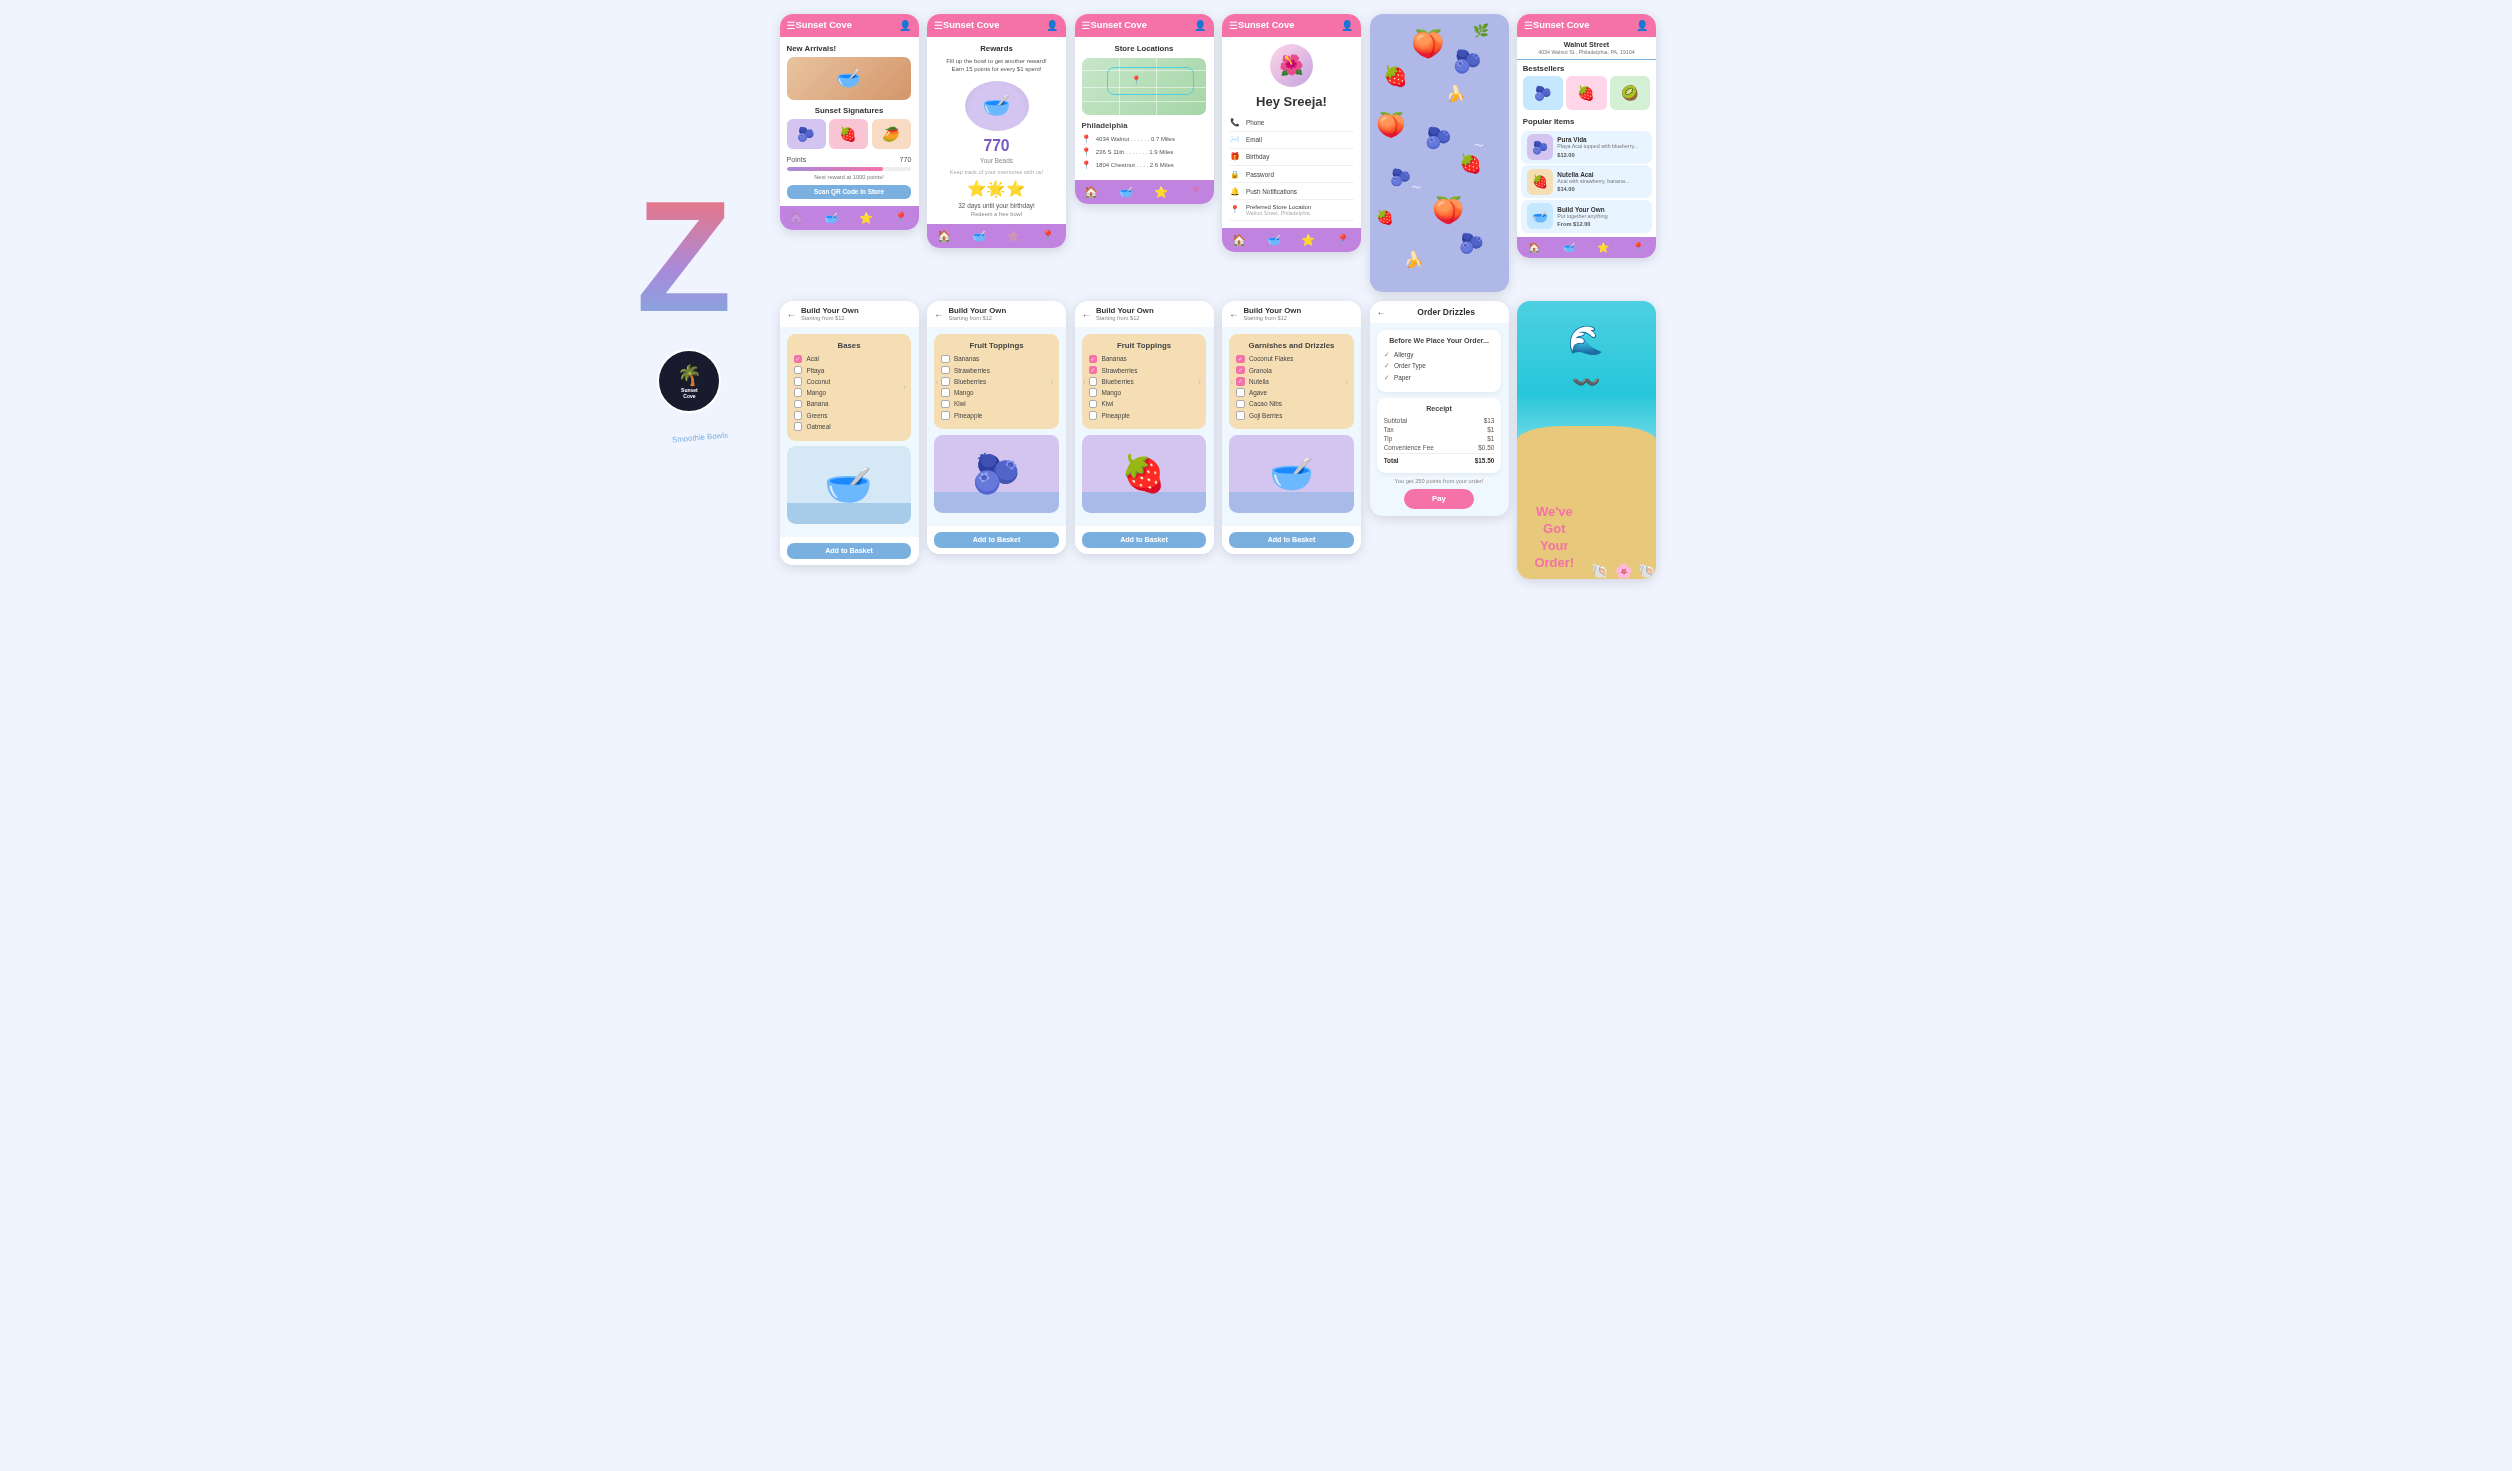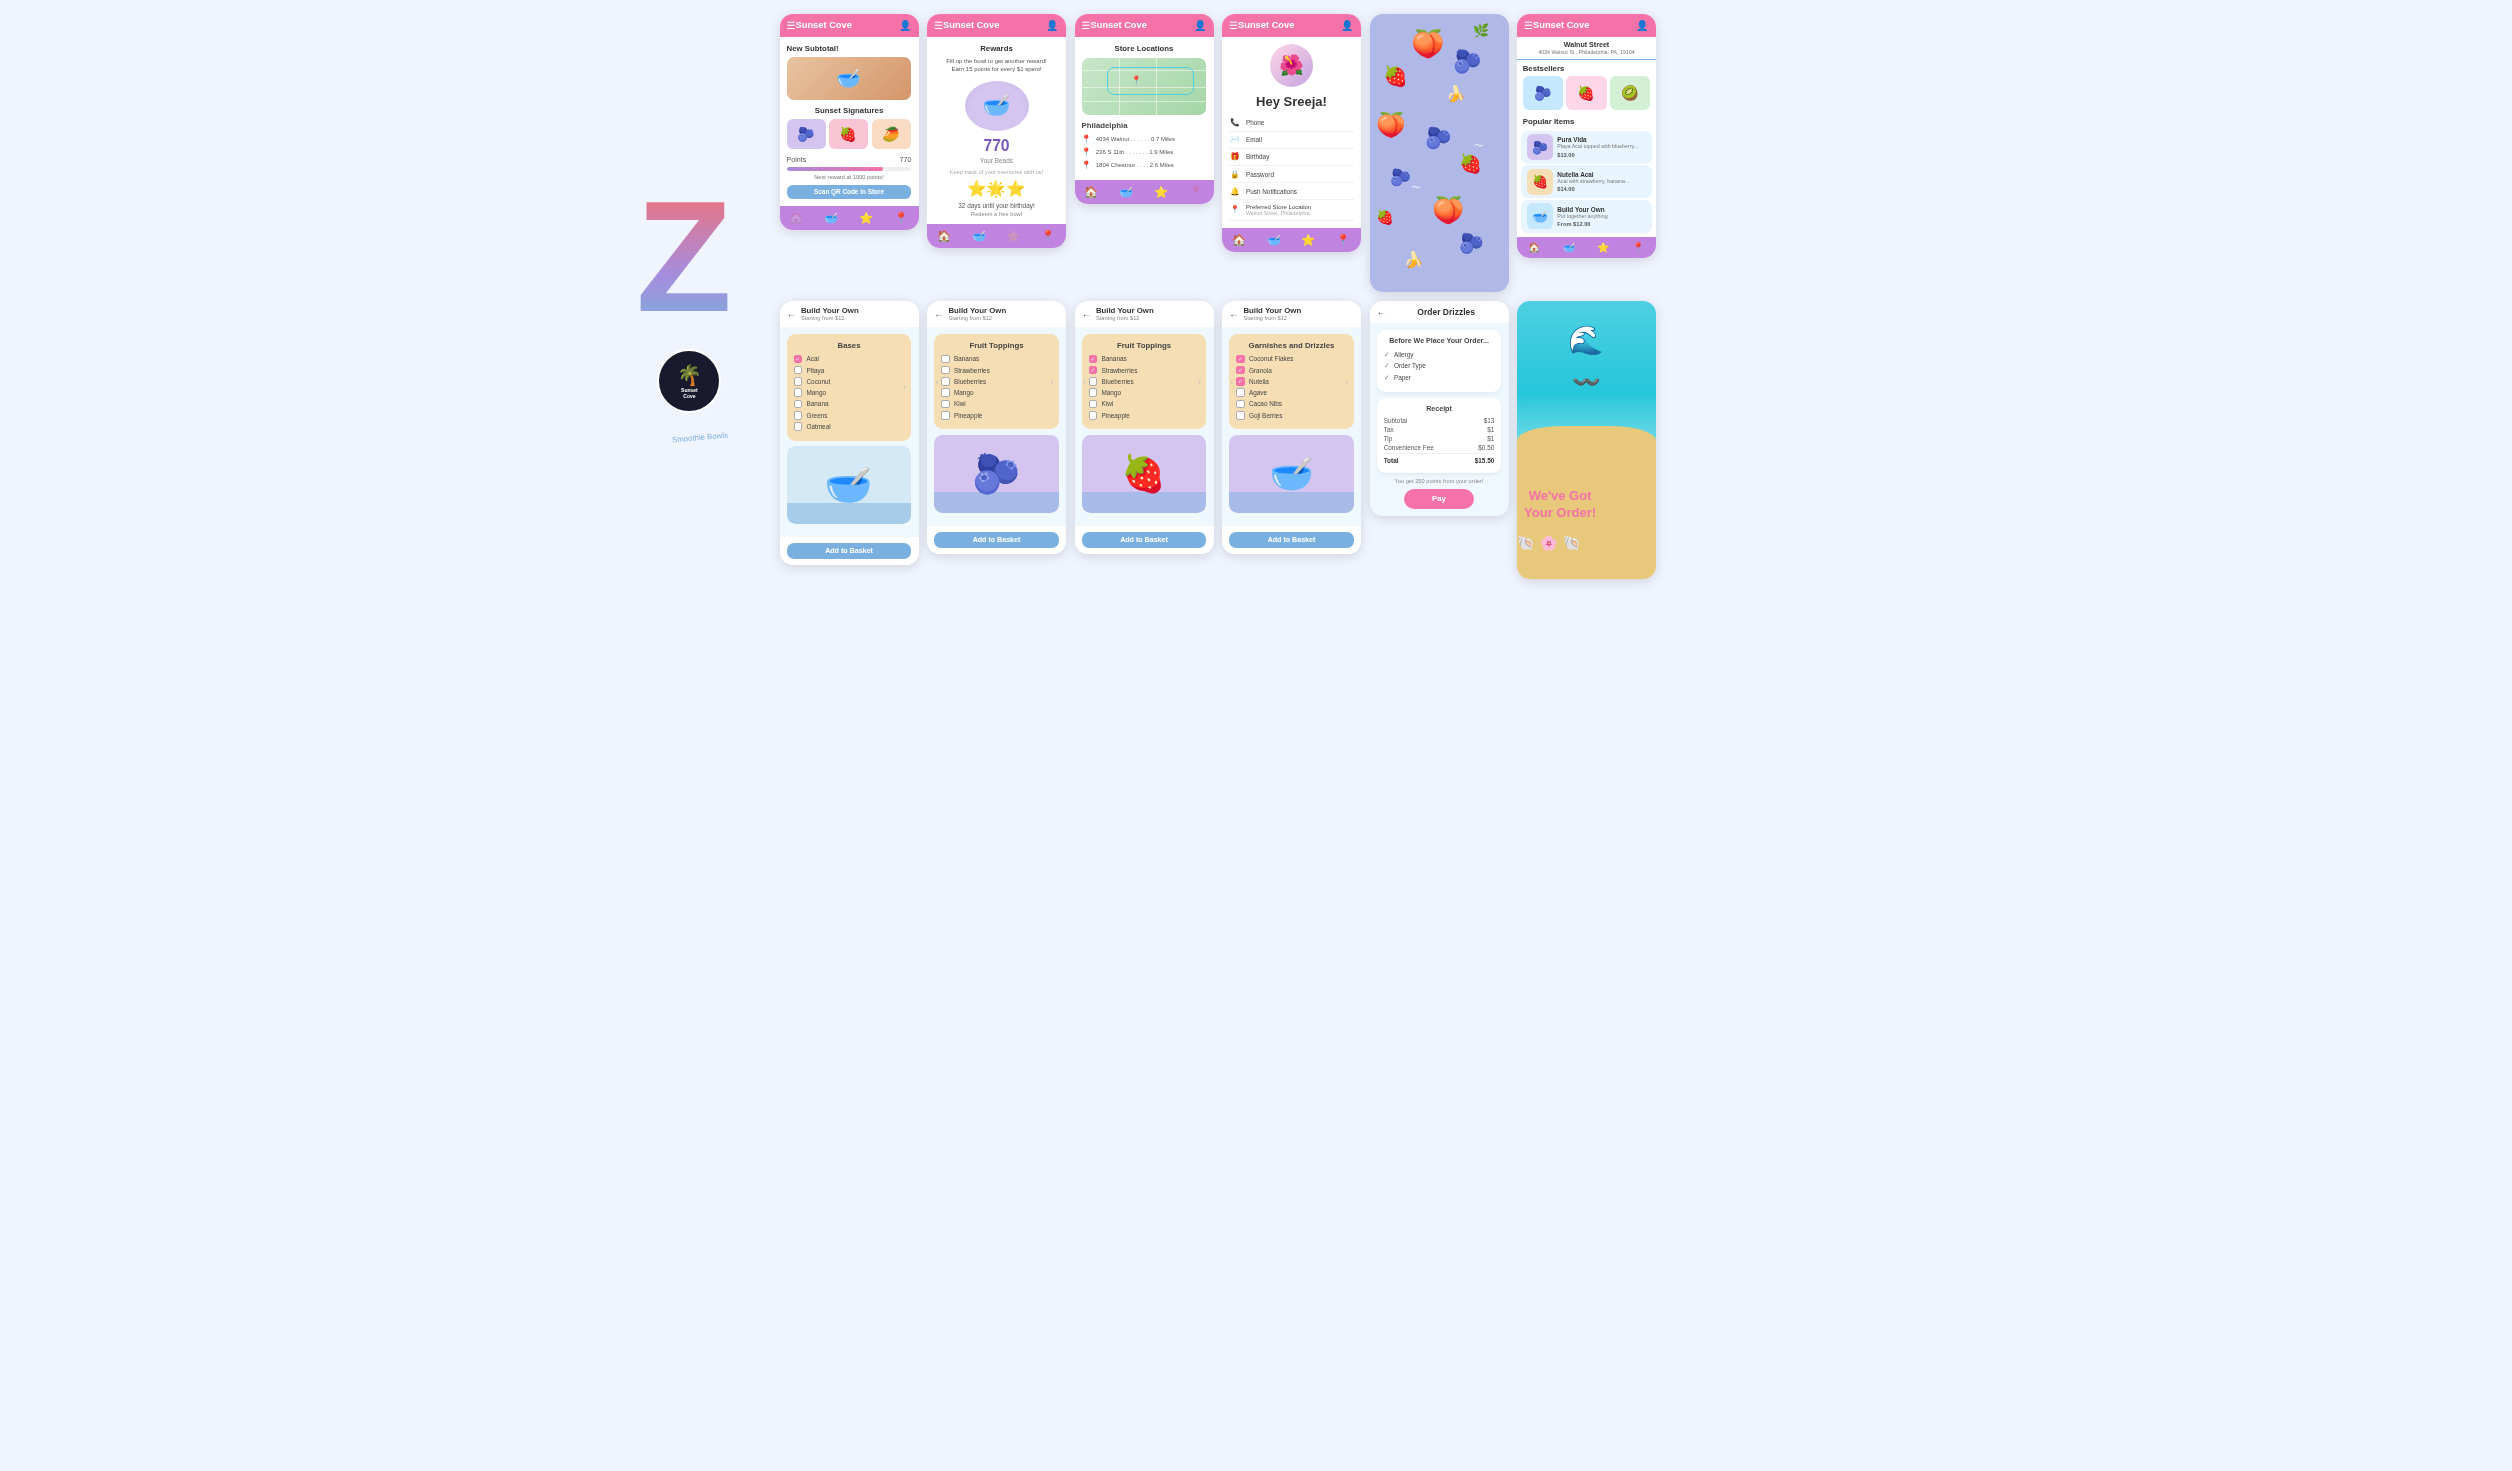--- a/index.html
+++ b/index.html
@@ -397,21 +397,21 @@
     }
     .wave-white {
       position: absolute;
       bottom: -1.4px; left: 0; right: 0; height: 28.5px;
       background: #e8c87a;
       border-radius: 50% 50% 0 0 / 21.4px;
     }
     .confirm-sand {
       width: 100%; height: 45%;
       background: #e8c87a;
-      display: flex; flex-direction: column; align-items: flex-start; justify-content: center;
+      display: flex; align-items: flex-end; justify-content: center;
     }
     .confirm-text {
       font-size: 13px; font-weight: bold;
       color: #f472a8;
       text-align: center;
       line-height: 1.3;
       padding: 7.1px;
     }
     .bestsellers-card {
       width: 139px;
@@ -506,21 +506,21 @@
 
     <div class="top-row">
 
       <div class="phone-card">
         <div class="phone-header">
           <span class="hamburger-icon">☰</span>
           <span class="phone-header-title">Sunset Cove</span>
           <span class="user-icon">👤</span>
         </div>
         <div class="home-content">
-          <div class="home-new-arrivals">New Subtotal!</div>
+          <div class="home-new-arrivals">New Arrivals!</div>
           <div class="home-hero-img">🥣</div>
           <div class="home-section-title">Sunset Signatures</div>
           <div class="home-thumbnails">
             <div class="home-thumb thumb-purple">🫐</div>
             <div class="home-thumb thumb-pink">🍓</div>
             <div class="home-thumb thumb-orange">🥭</div>
           </div>
           <div class="points-section">
             <div class="points-label">
               <span>Points</span>

